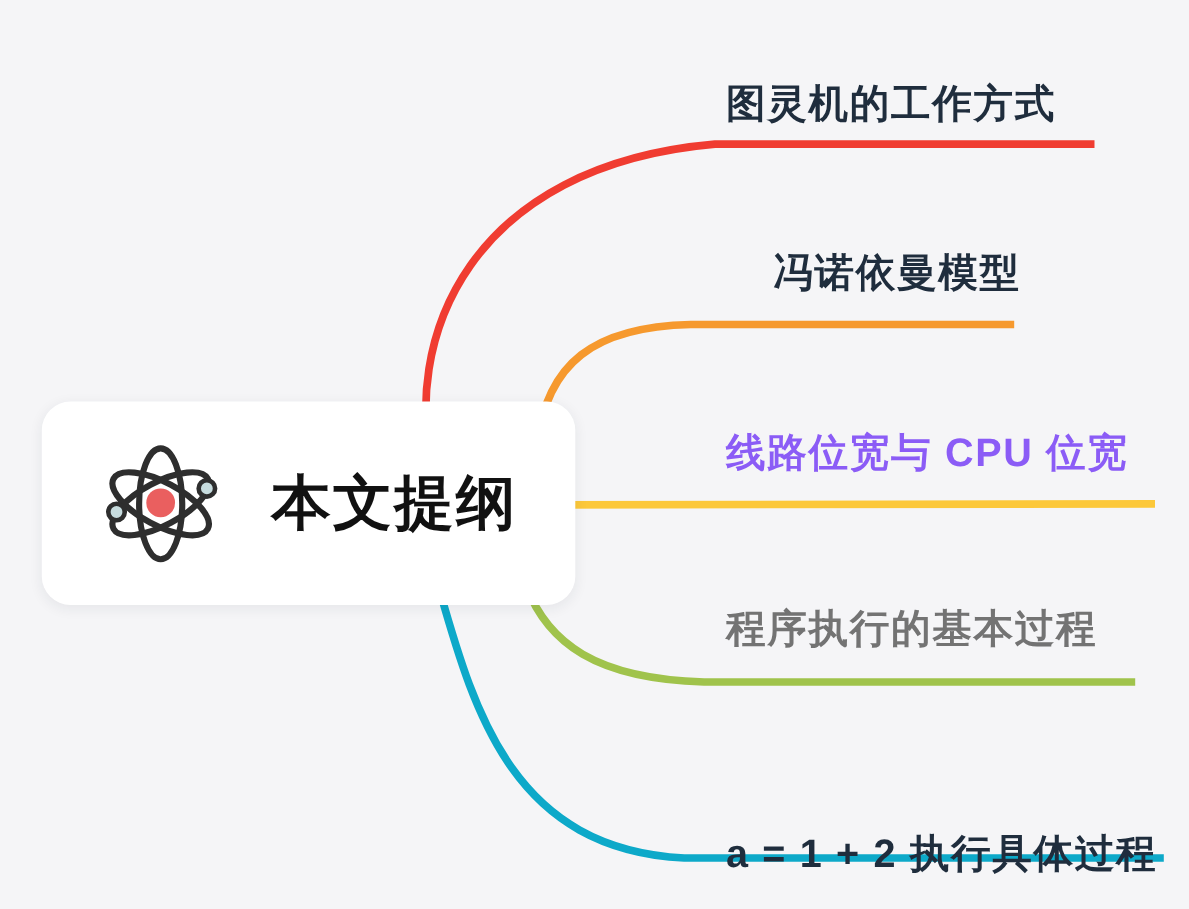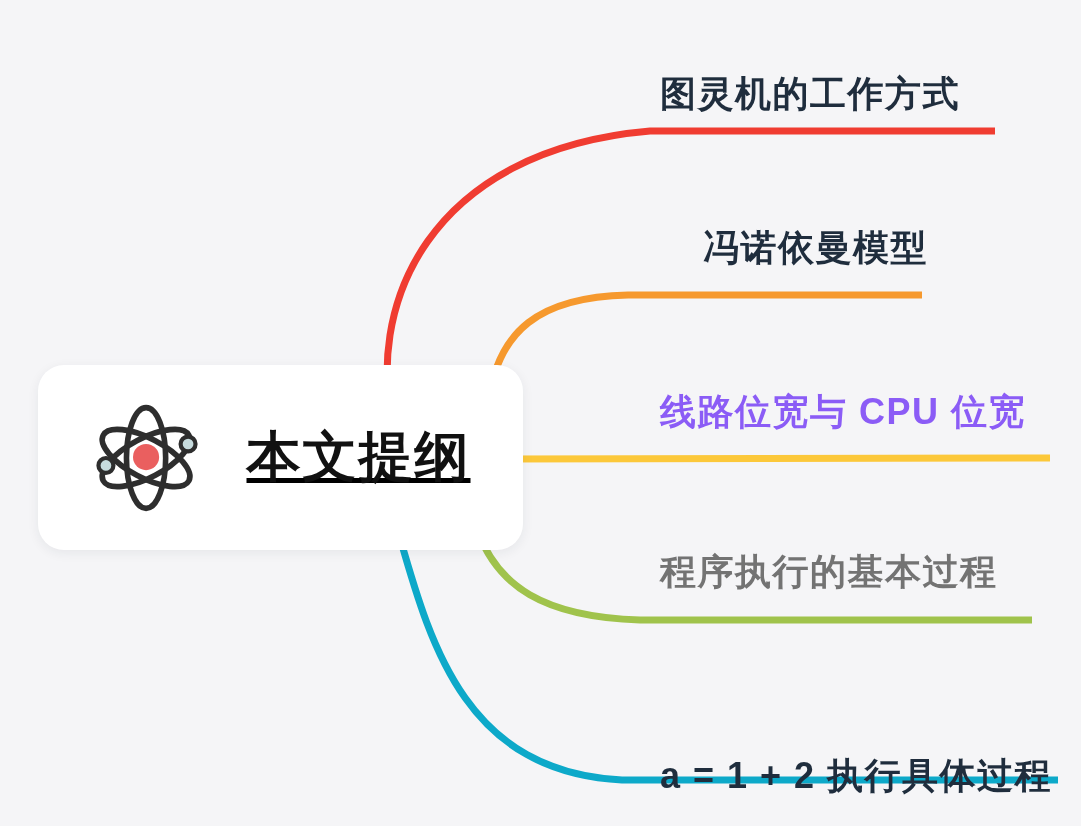--- a/index.html
+++ b/index.html
@@ -32,21 +32,20 @@
     width: 485px;
     height: 185px;
     background: #ffffff;
     border-radius: 26px;
     box-shadow: 0 3px 12px rgba(30,40,60,0.07);
     z-index: 2;
     display: flex;
     align-items: center;
     justify-content: center;
     gap: 44px;
-    text-decoration: underline;
   }
   .root-icon {
     width: 112px;
     height: 118px;
     flex: 0 0 auto;
   }
   .root-title {
     font-size: 54px;
     font-weight: 800;
     letter-spacing: 2px;

